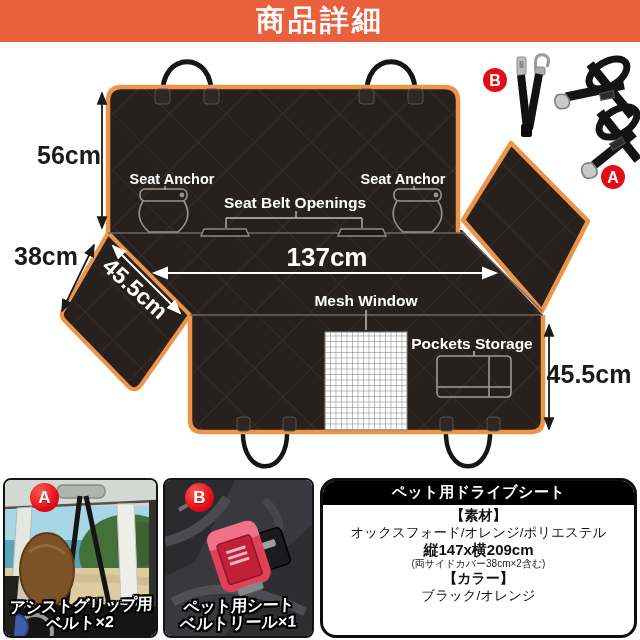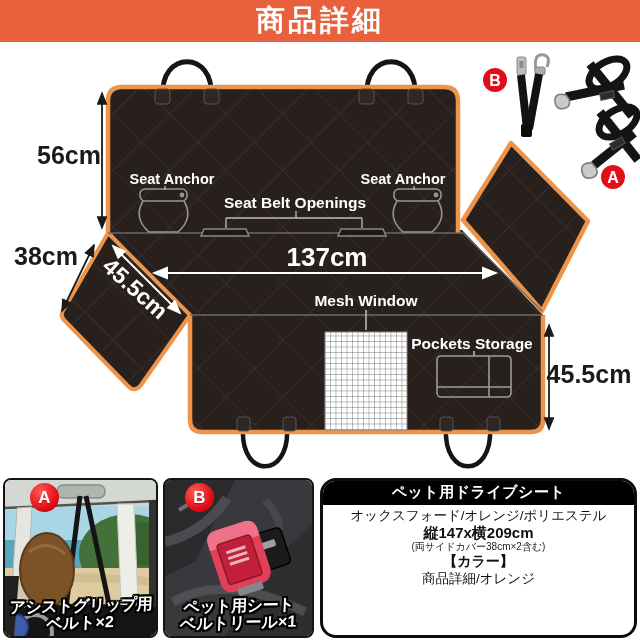--- a/index.html
+++ b/index.html
@@ -259,19 +259,20 @@
     <span class="l2">ベルトリール×1</span>
   </div>
   <div class="badge" style="left:20px;top:3px;">
     <span>B</span>
   </div>
 </div>
 
 <div class="info-panel">
   <div class="info-header">ペット用ドライブシート</div>
   <div class="info-body">
+    <div class="info-line hdr">【素材】</div>
     <div class="info-line">オックスフォード/オレンジ/ポリエステル</div>
     <div class="info-line size">縦147x横209cm</div>
     <div class="info-line note">(両サイドカバー38cm×2含む)</div>
     <div class="info-line hdr">【カラー】</div>
-    <div class="info-line">商品詳細/オレンジ</div>
+    <div class="info-line">ブラック/オレンジ</div>
   </div>
 </div>
 
 </body></html>

